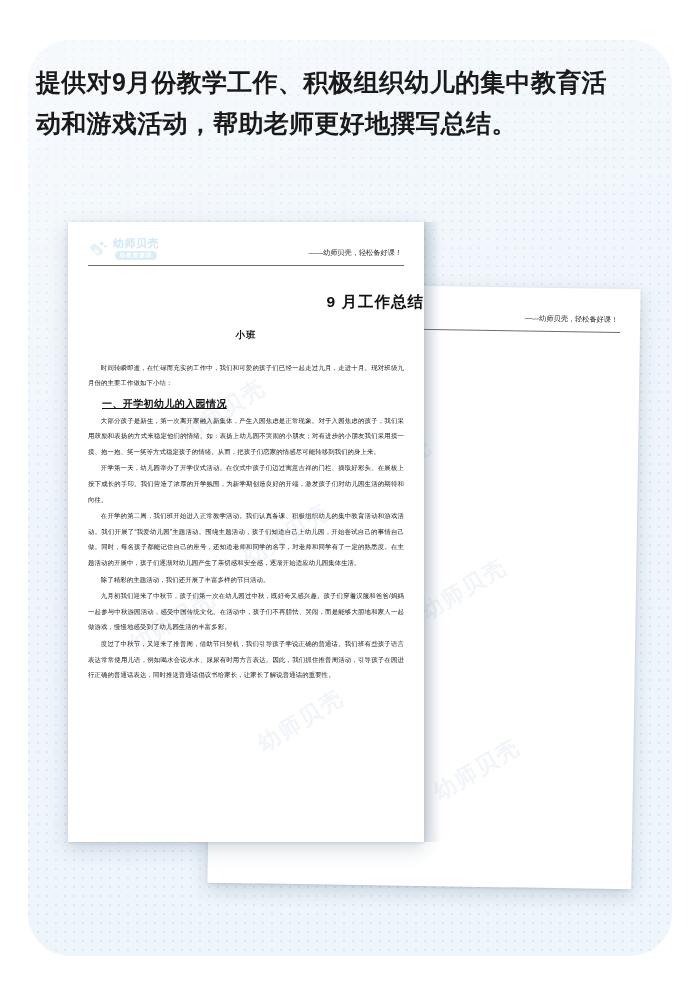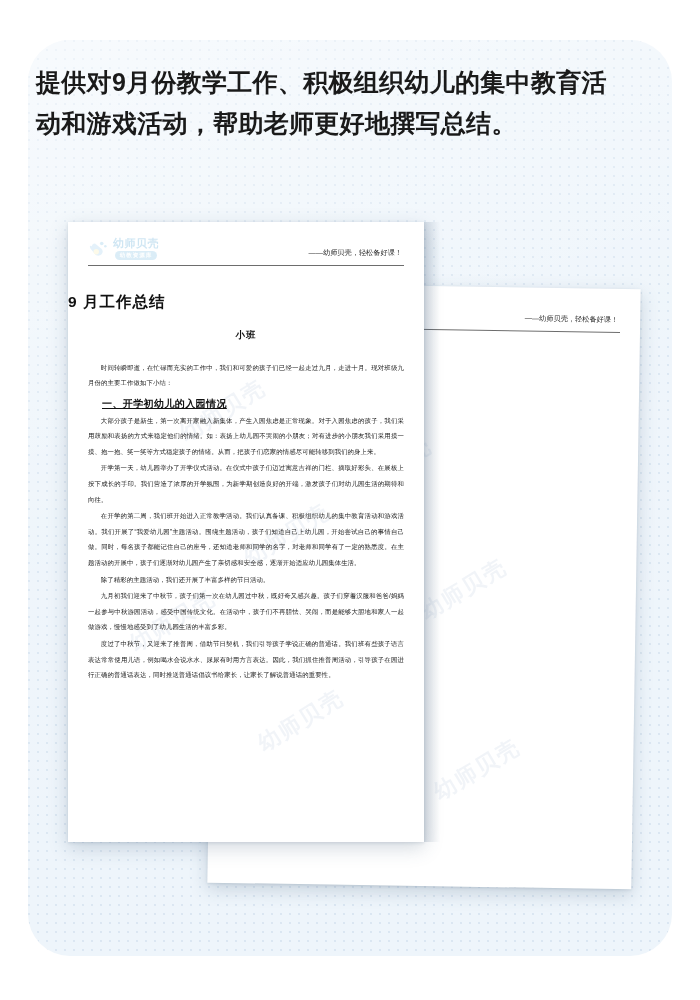--- a/index.html
+++ b/index.html
@@ -151,21 +151,21 @@
     white-space: nowrap;
   }
   .head-rule {
     margin: 5px 20px 0 20px;
     border-top: 1.6px solid #6d6d6d;
   }
 
   
   .doc-title {
     margin-top: 26px;
-    text-align: left;
+    text-align: right;
     font-size: 15.5px;
     font-weight: bold;
     color: #111;
     letter-spacing: 1px;
   }
   .doc-subtitle {
     margin-top: 16px;
     text-align: center;
     font-size: 9.5px;
     font-weight: bold;

